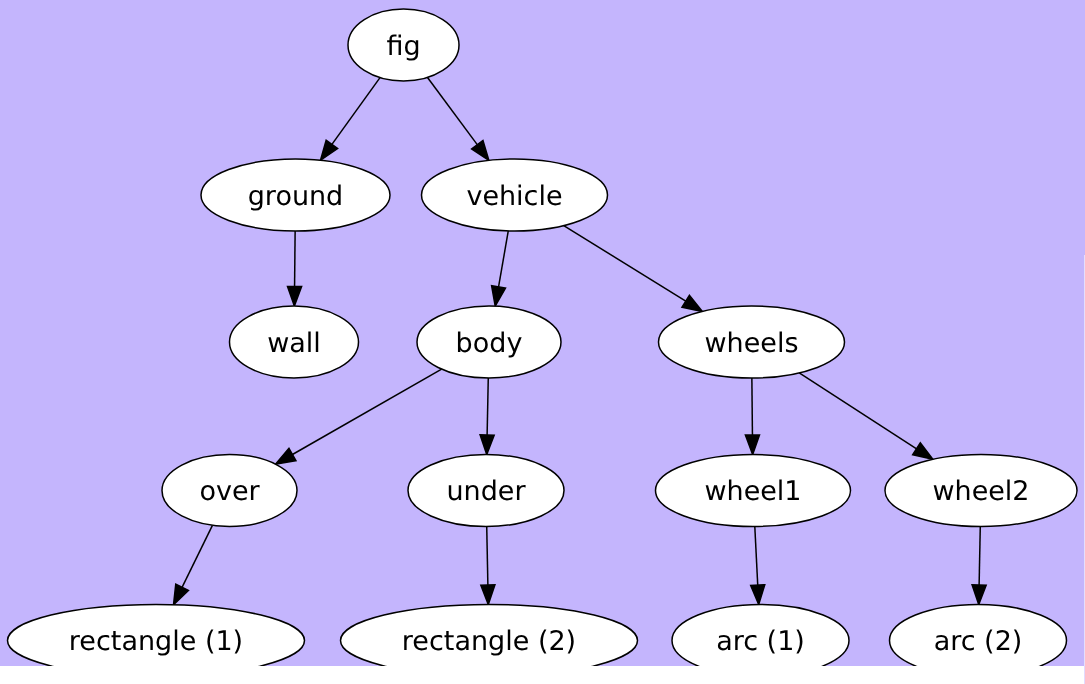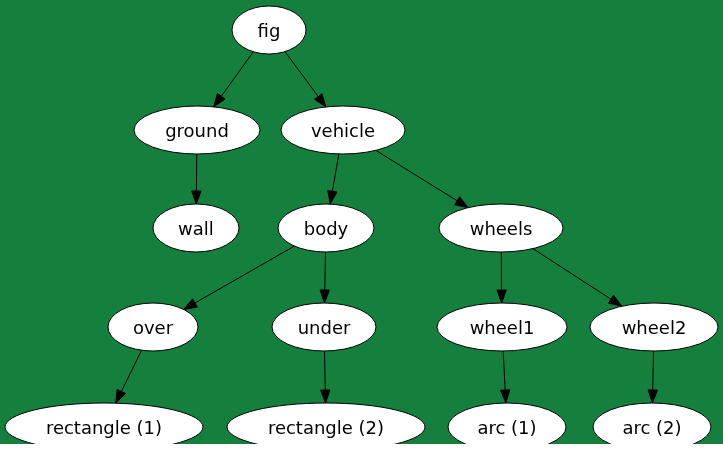--- a/index.html
+++ b/index.html
@@ -4,21 +4,21 @@
 <style>
   html, body {
     margin: 0;
     padding: 0;
     background: #ffffff;
   }
   .canvas {
     width: 723px;
     height: 444px;
     position: relative;
-    background: #15803d;
+    background: #c4b5fd;
     overflow: hidden;
   }
   svg {
     display: block;
   }
   svg text {
     font-family: "DejaVu Sans", "Liberation Sans", sans-serif;
     font-size: 18px;
     fill: #000000;
   }

